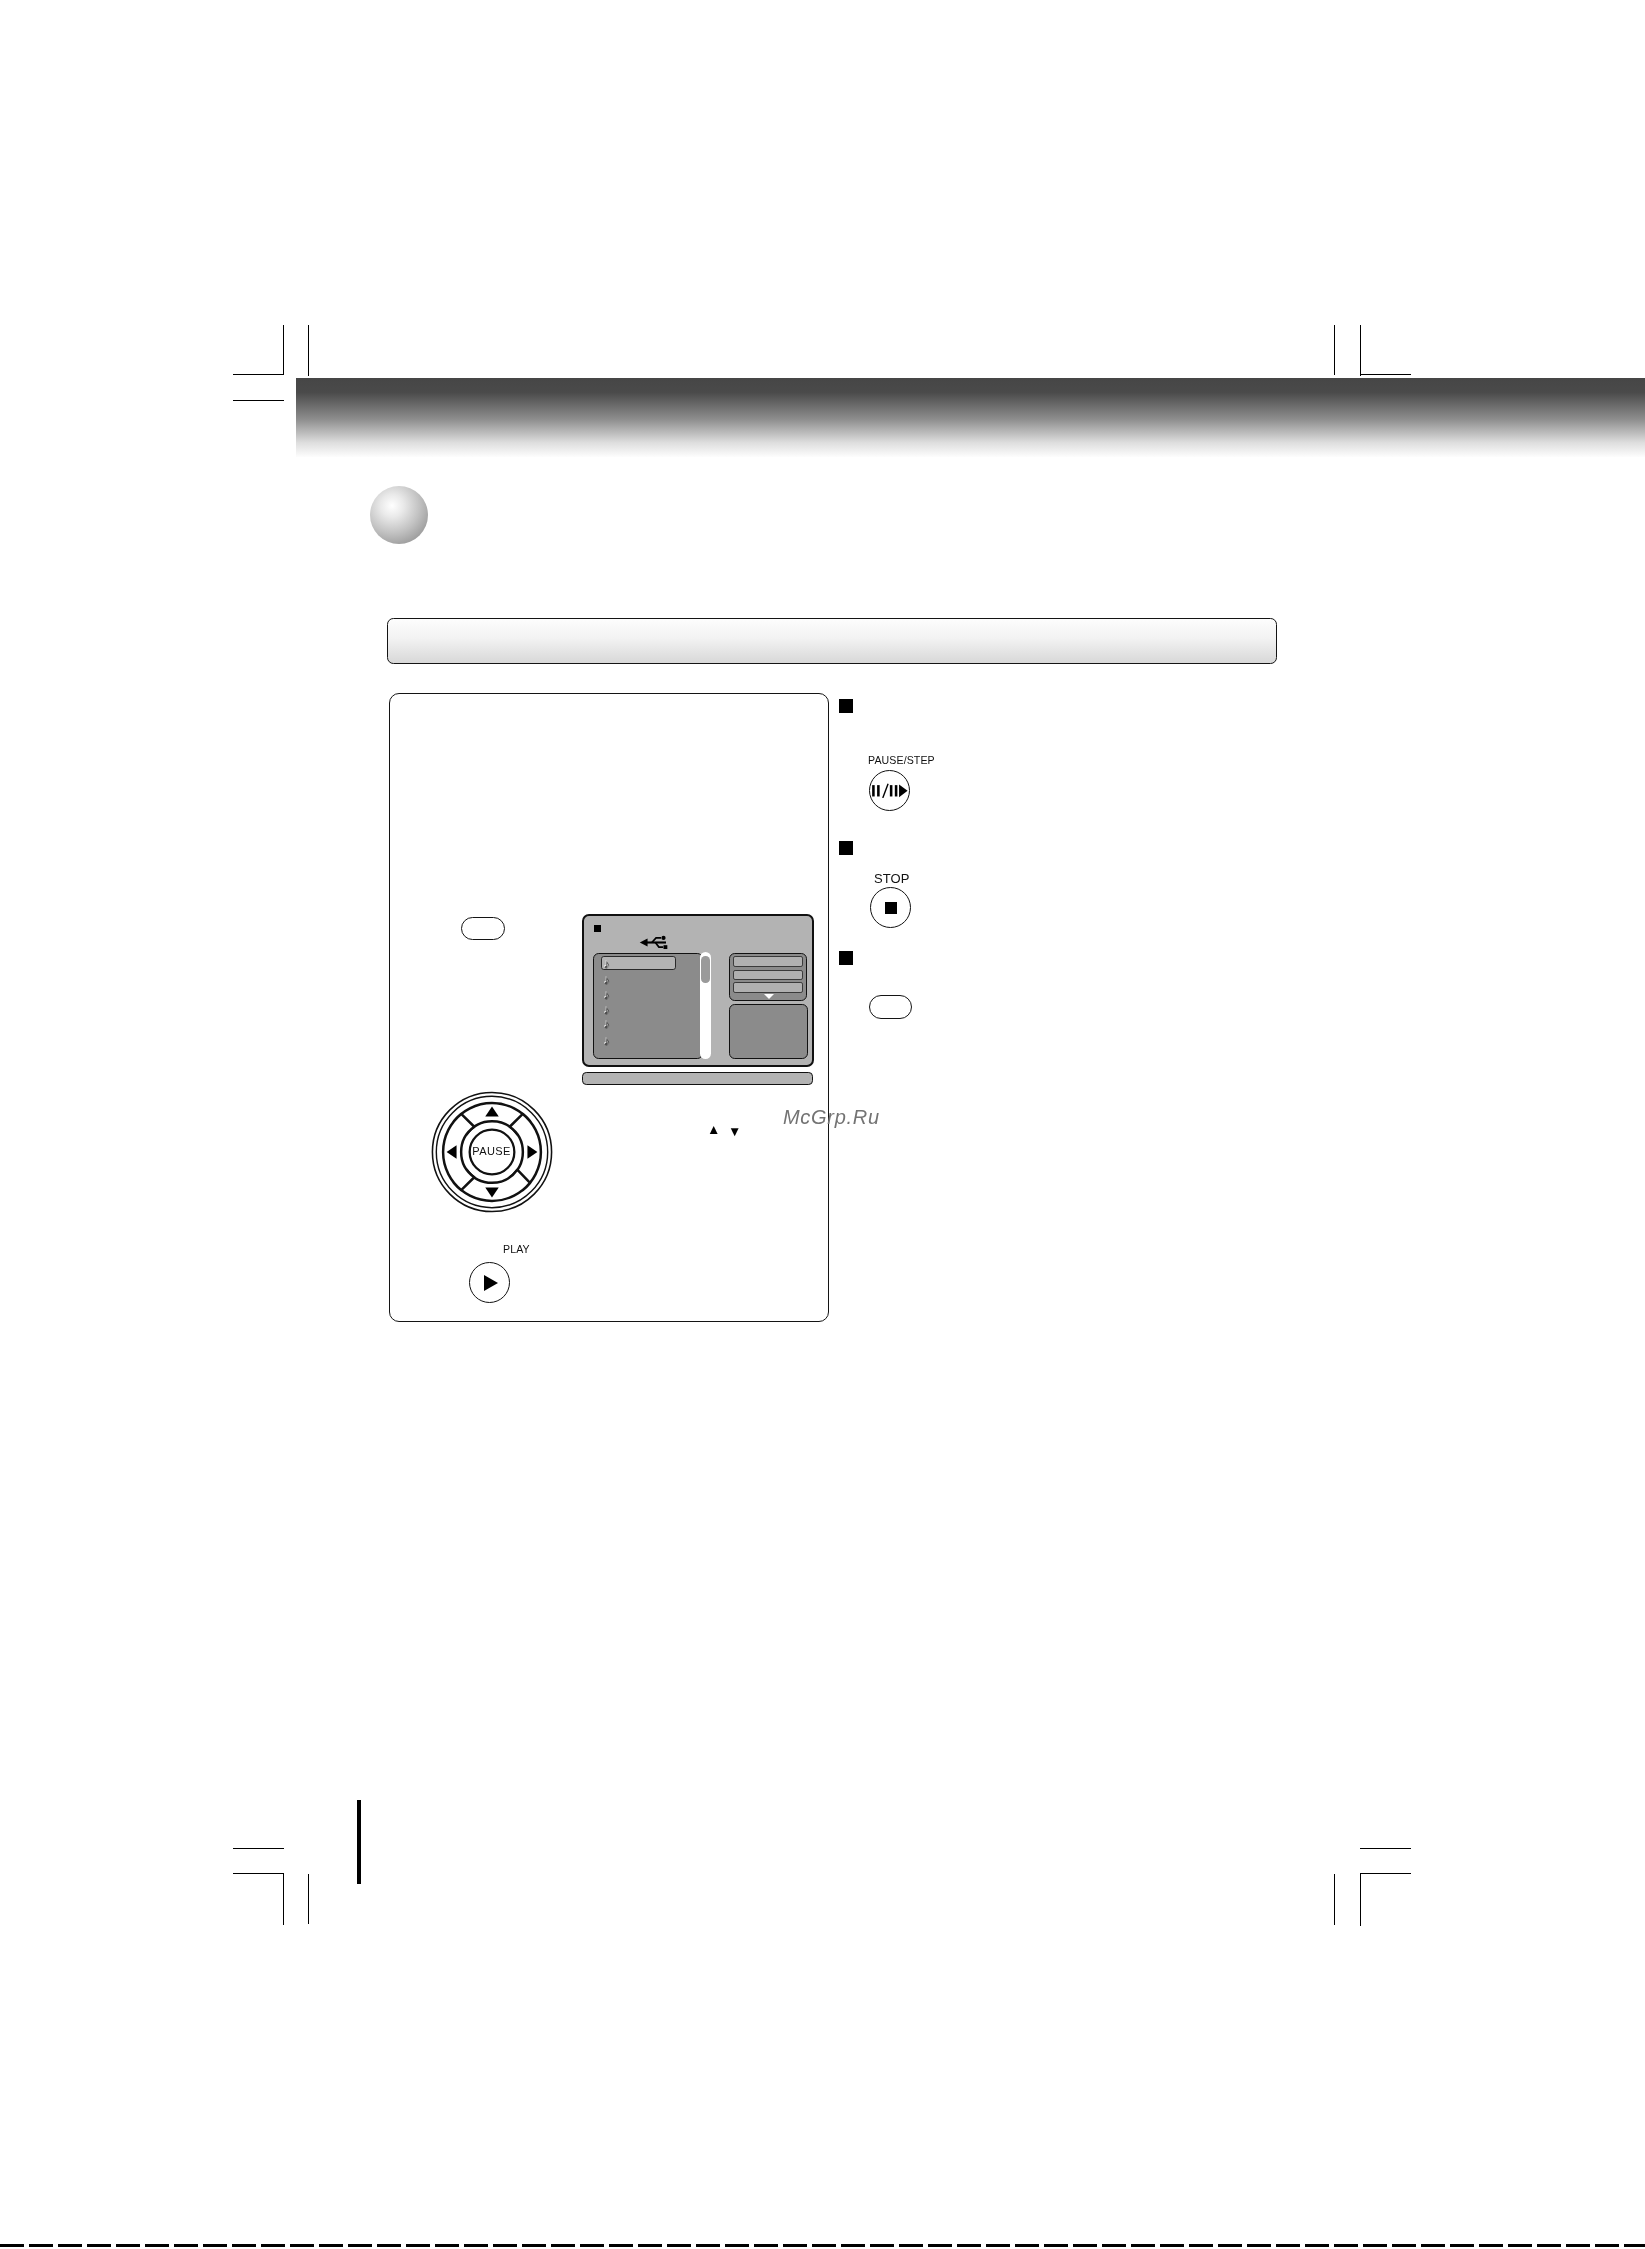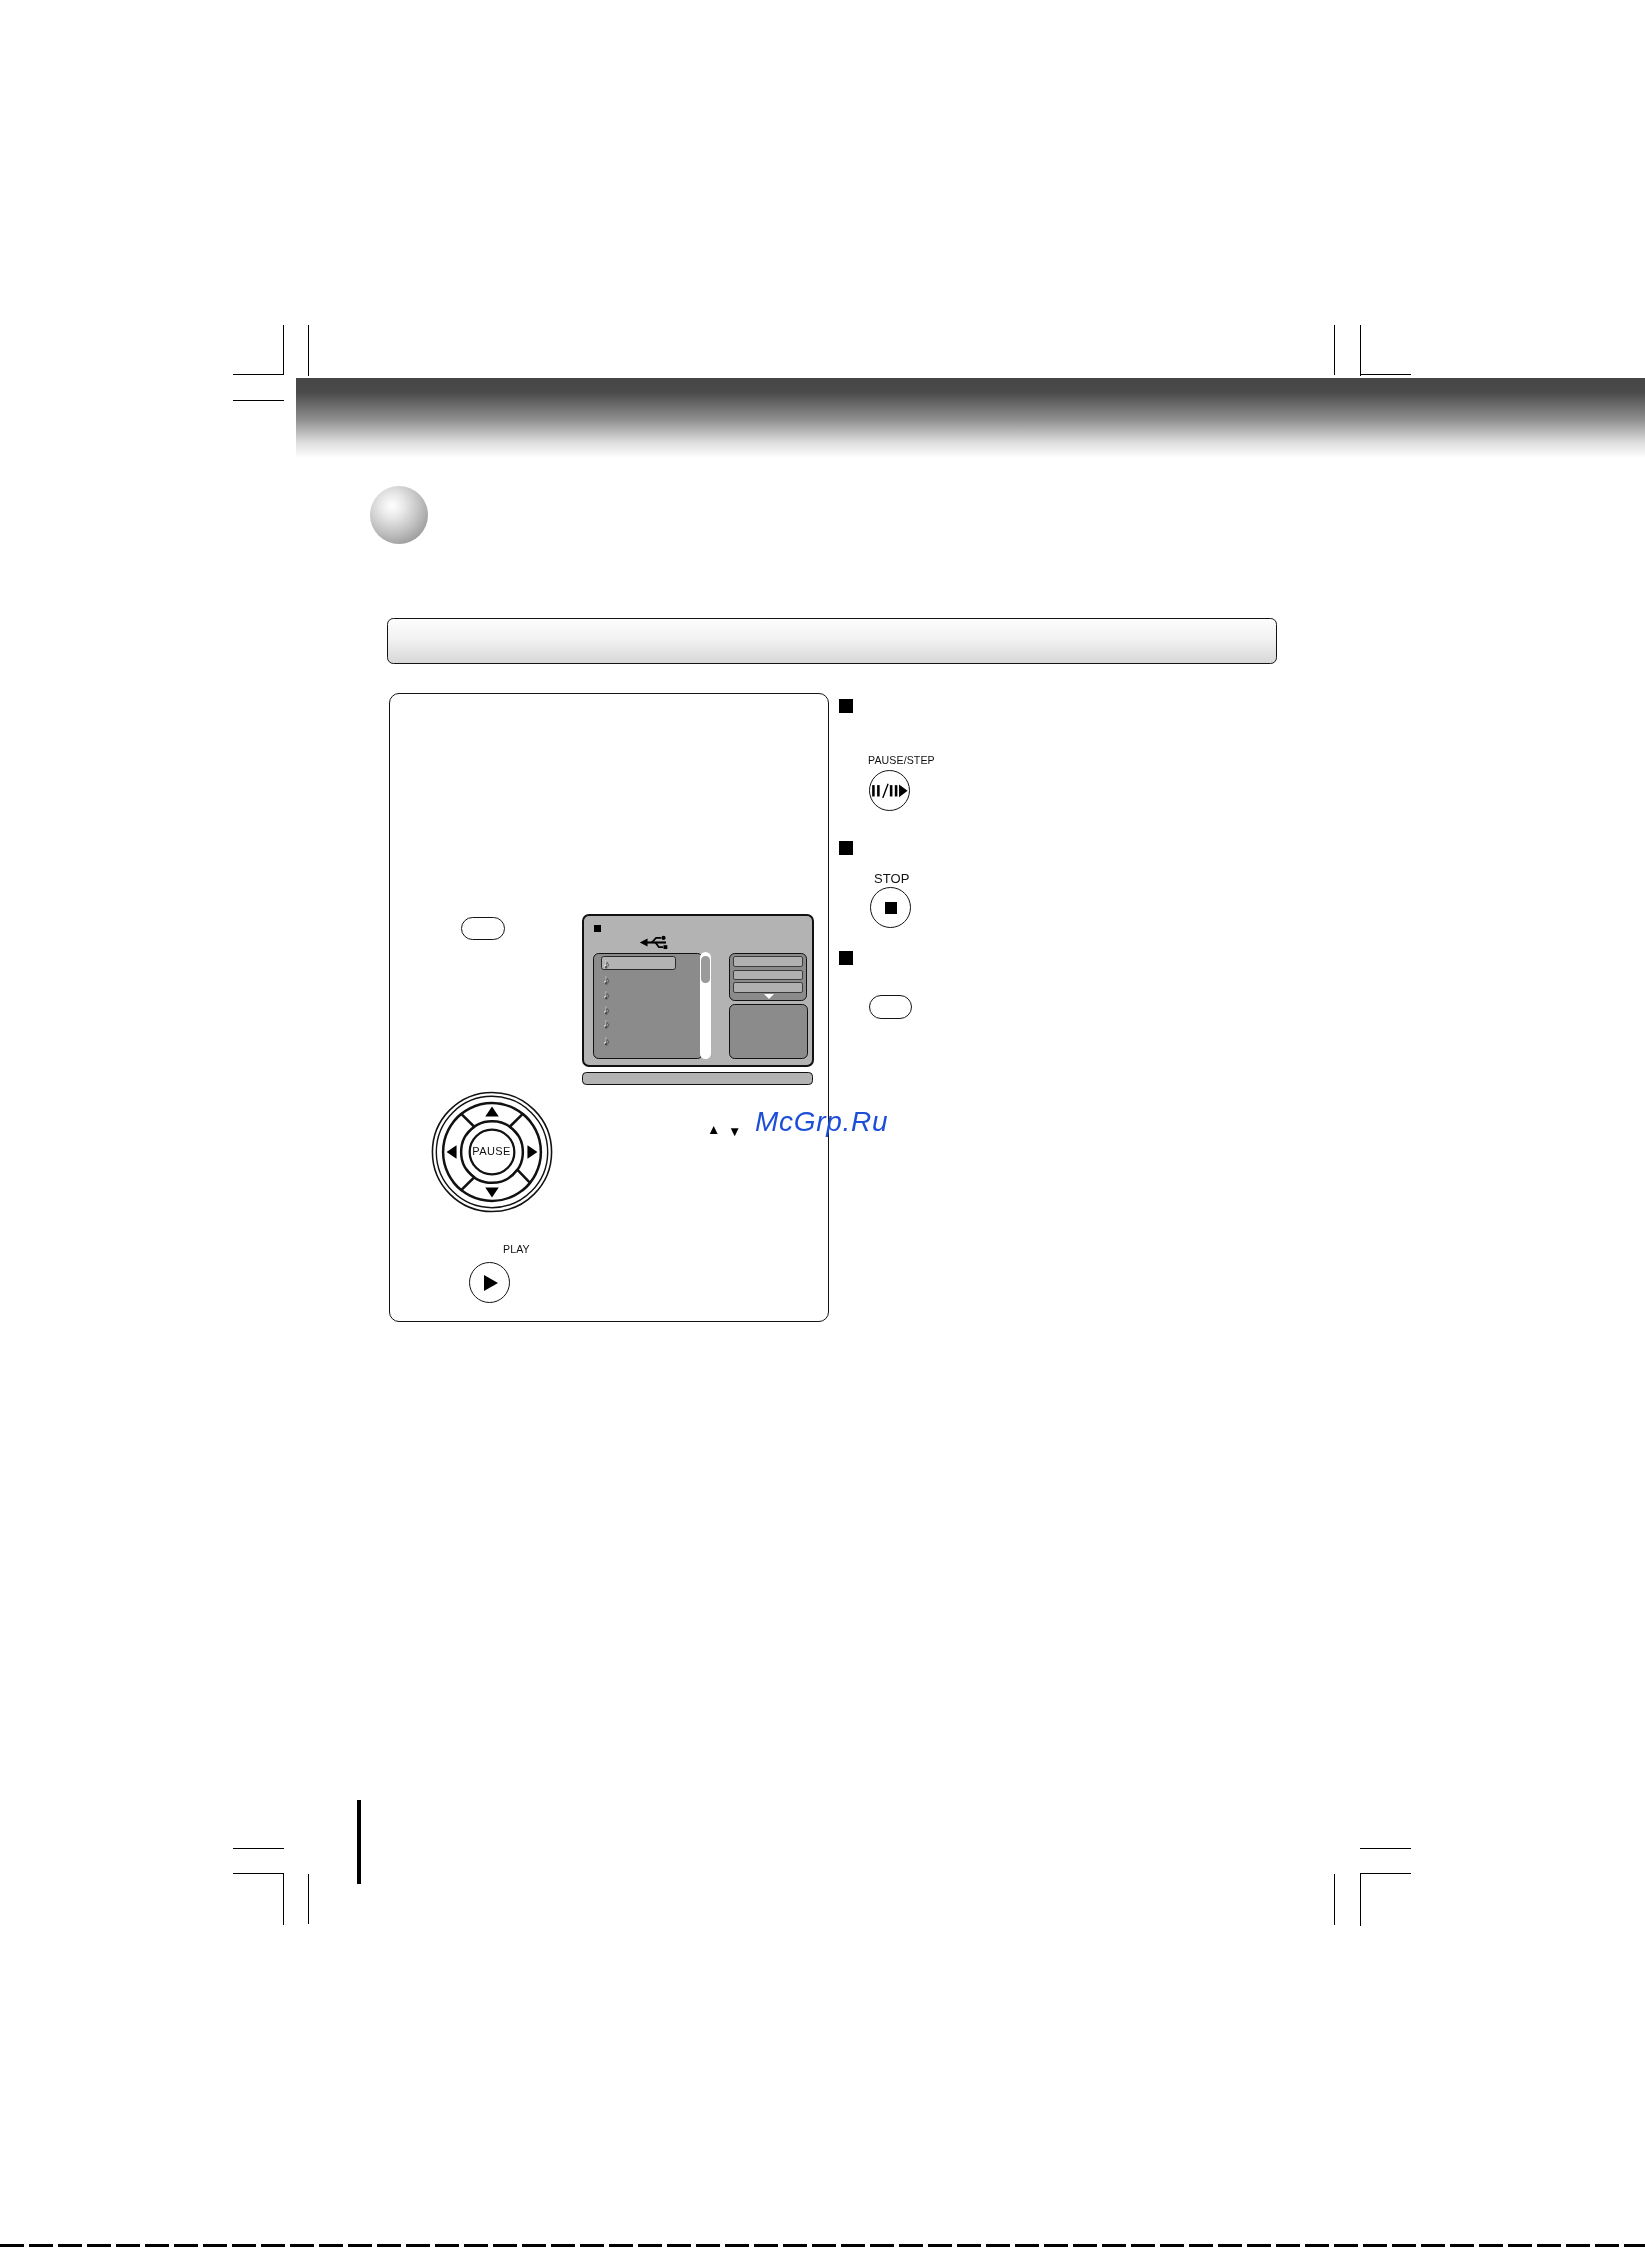--- a/index.html
+++ b/index.html
@@ -33,21 +33,21 @@
   .note{position:absolute;left:10px;width:14px;height:14px;color:#3c3c3c;font-size:12px;line-height:14px;
     text-shadow:-0.7px -0.7px 0 rgba(255,255,255,.75), 0.7px 0.7px 0 rgba(0,0,0,.35);}
   .scroll-track{position:absolute;left:116px;top:36px;width:11.4px;height:107px;background:#fff;border-radius:5.7px;}
   .scroll-thumb{position:absolute;left:1.4px;top:3.5px;width:8.5px;height:27px;background:#9a9a9a;border-radius:4.3px;}
   .menu-bar{position:absolute;left:2.8px;width:70px;height:10.6px;background:#b0b0b0;border:0.7px solid #3a3a3a;
     border-radius:2.1px;box-sizing:border-box;}
   .tri-down-white{position:absolute;left:34px;top:40px;width:0;height:0;
     border-left:5.7px solid transparent;border-right:5.7px solid transparent;border-top:5px solid #fff;}
   .screen-bottom{left:582px;top:1072px;width:231px;height:12.8px;background:#b3b3b3;border:1.4px solid #111;
     border-radius:4.3px;box-sizing:border-box;}
-  .watermark{color:#1d4ed8;font-style:italic;font-size:28px;letter-spacing:0.7px;white-space:nowrap;}
+  .watermark{color:#737373;font-style:italic;font-size:20px;letter-spacing:0.7px;white-space:nowrap;margin-left:28px;}
   .updown{font-size:13.5px;color:#000;}
   .dashed-bottom{left:0;top:2244px;width:1645px;height:2.8px;
     background:repeating-linear-gradient(90deg,#000 0 24px,#fff 24px 29px);}
   .enter-overlay{left:449px;top:1145px;width:85px;text-align:center;font-size:11px;letter-spacing:0.4px;color:#111;}
   .play-tri{width:0;height:0;border-top:8.5px solid transparent;border-bottom:8.5px solid transparent;
     border-left:14px solid #000;margin-left:3.5px;}
   .stop-sq{width:12px;height:12px;background:#000;}
 </style>
 </head>
 <body>

